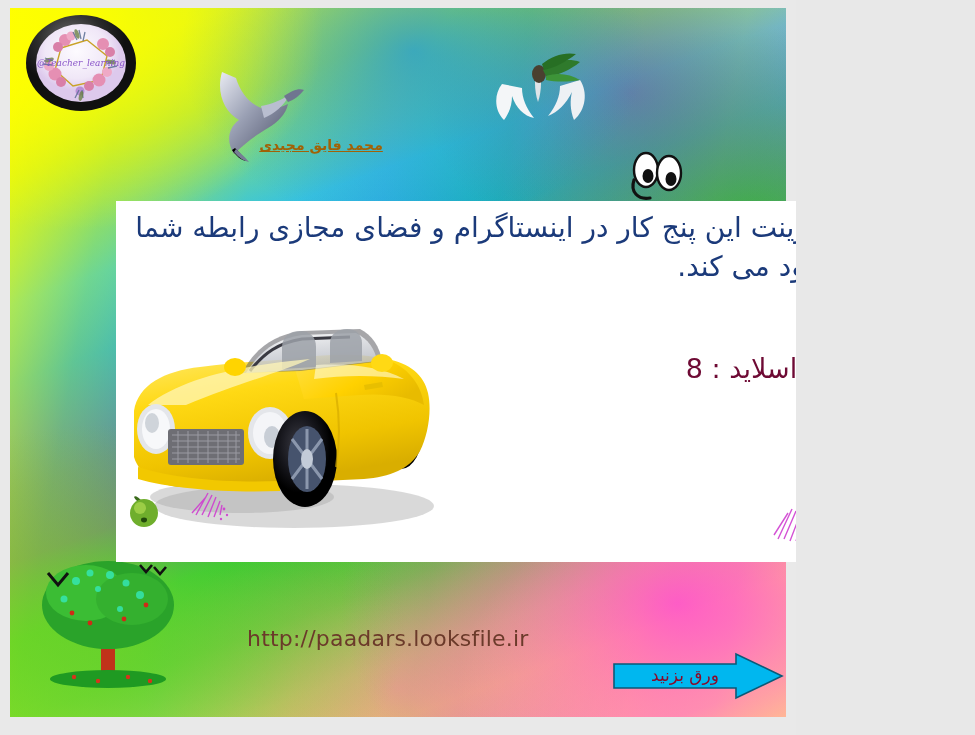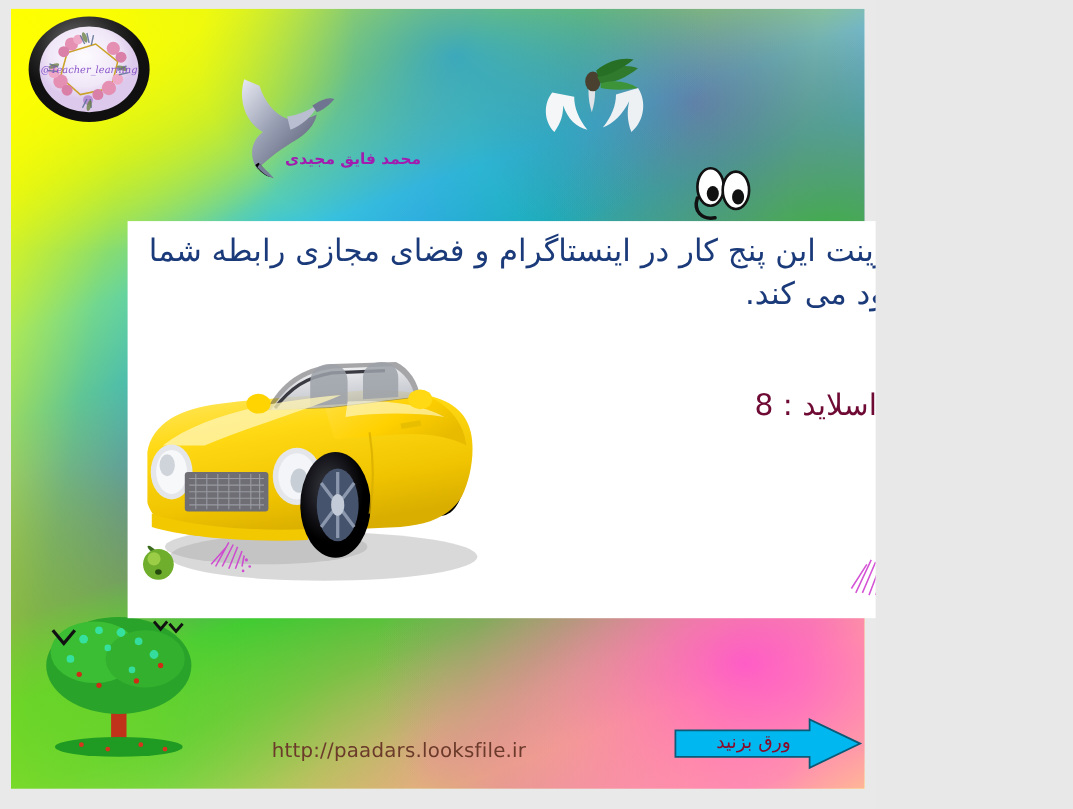--- a/index.html
+++ b/index.html
@@ -83,30 +83,30 @@
   
   #logo-badge{
     position:absolute;left:25px;top:14px;width:112px;height:98px;
   }
 
   
   #credit-block{
     position:absolute;right:385px;top:138px;width:180px;text-align:center;
     direction:rtl;line-height:1.05;
   }
-  #credit-name{color:#a21caf;font-size:14px;font-weight:bold;}
+  #credit-name{color:#a16207;font-size:14px;font-weight:bold;text-decoration:underline;}
   #credit-handle{
     color:#ff1111;font-size:18px;font-weight:bold;
     text-decoration:underline wavy #ff4444;direction:ltr;margin-top:1px;
   }
 
   
   #site-url{
-    position:absolute;left:247px;top:672px;
-    color:#6b3a2a;font-size:18px;letter-spacing:.2px;text-align:center;
+    position:absolute;left:247px;top:626px;
+    color:#6b3a2a;font-size:22px;letter-spacing:.2px;text-align:center;
   }
 
   
   #next-arrow{
     position:absolute;left:612px;top:652px;width:172px;height:48px;
   }
   #next-arrow-label{
     position:absolute;left:18px;top:13px;width:110px;text-align:center;
     direction:rtl;color:#8a0b2a;font-weight:normal;font-size:17px;
   }

